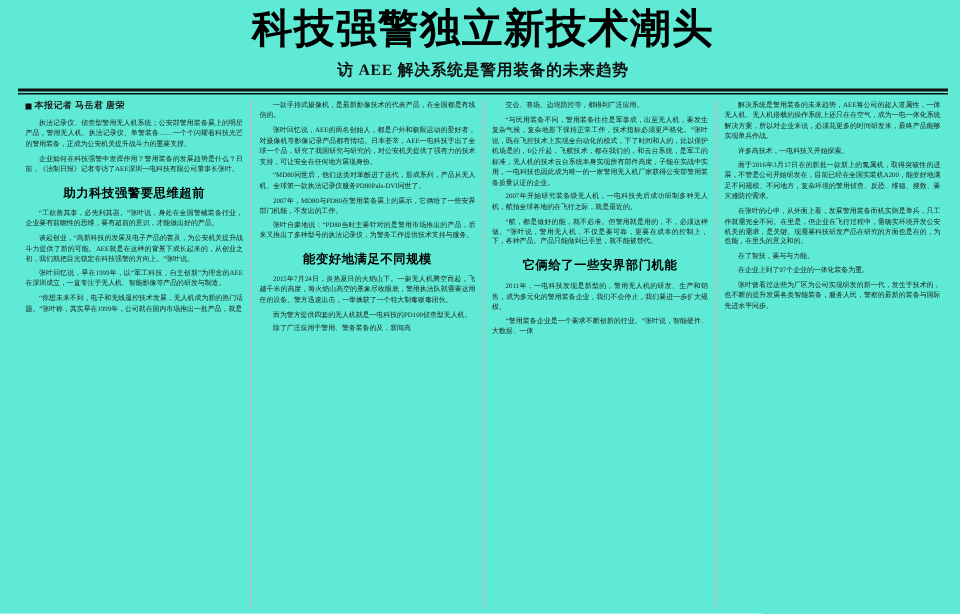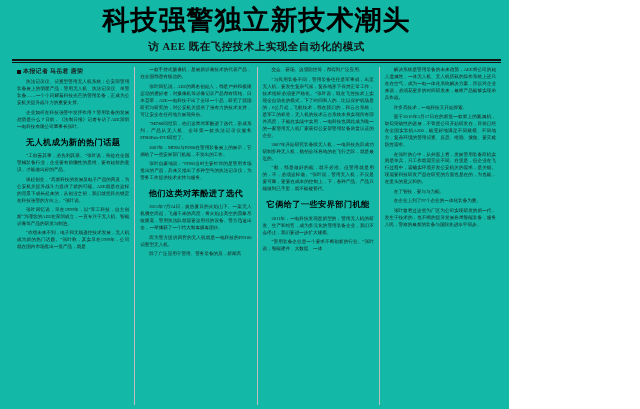--- a/index.html
+++ b/index.html
@@ -9,25 +9,25 @@
   }
   body {
     width: 640px;
     height: 409px;
     font-family: "Liberation Serif", serif;
     color: #1a1a1a;
     overflow: hidden;
   }
   .page {
     position: relative;
-    width: 509px;
+    width: 640px;
     height: 409px;
     box-sizing: border-box;
     padding: 4px 8px 0 12px;
-    background: #14b8a6;
+    background: #5eead4;
   }
   
   .masthead {
     text-align: center;
     padding-top: 2px;
   }
   .headline {
     font-family: "DejaVu Serif", serif;
     font-weight: bold;
     font-size: 27px;
@@ -98,47 +98,47 @@
     text-indent: 0;
   }
 </style>
 </head>
 <body>
 
 <div class="page">
 
   <div class="masthead">
     <div class="headline">科技强警独立新技术潮头</div>
-    <div class="subhead">访 AEE 既在飞控技术上实现全自动化的模式</div>
+    <div class="subhead">访 AEE 解决系统是警用装备的未来趋势</div>
   </div>
   <div class="rule-thick"></div>
   <div class="rule-thin"></div>
 
   <div class="cols">
 
     <div class="col">
       <div class="byline">
         <span class="sq"></span><span>本报记者 马岳君 唐荣</span>
       </div>
       <p>执法记录仪、侦查型警用无人机系统；公安部警用装备展上的明星产品，警用无人机、执法记录仪、单警装备……一个个闪耀着科技光芒的警用装备，正成为公安机关提升战斗力的重要支撑。</p>
       <p>企业如何在科技强警中发挥作用？警用装备的发展趋势是什么？日前，《法制日报》记者专访了AEE深圳一电科技有限公司董事长张叶。</p>
-      <div class="sect">无人机成为新的热门话题</div>
+      <div class="sect">助力科技强警要思维超前</div>
       <p>“工欲善其事，必先利其器。”张叶说，身处在全国警械装备行业，企业要有前瞻性的思维，要有超前的意识，才能做出好的产品。</p>
       <p>谈起创业，“高新科技的发展及电子产品的普及，为公安机关提升战斗力提供了新的可能。AEE就是在这样的背景下成长起来的，从创业之初，我们就把目光锁定在科技强警的方向上。”张叶说。</p>
       <p>张叶回忆说，早在1999年，以“军工科技，自主创新”为理念的AEE在深圳成立，一直专注于无人机、智能影像等产品的研发与制造。</p>
       <p>“你想未来不到，电子和无线遥控技术发展，无人机成为新的热门话题。”张叶称，其实早在1999年，公司就在国内市场推出一批产品，就是</p>
     </div>
 
     <div class="col">
       <p>一款手持式摄像机，是最新影像技术的代表产品，在全国都是有线信的。</p>
       <p>张叶回忆说，AEE的两名创始人，都是户外和极限运动的爱好者，对摄像机等影像记录产品都有情结。日本荟萃，AEE一电科技于出了全球一个品，研究了我国研究与研究的，对公安机关提供了强有力的技术支持，可让安全在任何地方展现身份。</p>
       <p>“MD80同世后，他们这类对苯酚进了选代，形成系列，产品从无人机、全球第一款执法记录仪服务PD80Pals-DVI同世了。</p>
       <p>2007年，MD80与PD80在警用装备展上的展示，它俩给了一些安界部门机能，不发出的工作。</p>
       <p>张叶自豪地说：“PD80当时主要针对的是警用市场推出的产品，后来又推出了多种型号的执法记录仪，为警务工作提供技术支持与服务。</p>
-      <div class="sect">他们这类对苯酚进了选代</div>
+      <div class="sect">能变好地满足不同规模</div>
       <p>2015年7月24日，炎热夏日的火焰山下。一架无人机腾空而起，飞越千米的高度，将火焰山高空的景象尽收眼底，警用执法队就需要这用任的设备。警方迅速出击，一举擒获了一个特大制毒贩毒团伙。</p>
       <p>而为警方提供四套的无人机就是一电科技的PD100侦查型无人机。</p>
       <p>除了广泛应用于警用、警务装备的及，新闻高</p>
     </div>
 
     <div class="col">
       <p>交会、赛场、边境防控等，都得到广泛应用。</p>
       <p>“与民用装备不同，警用装备往往是军事成，出至无人机，要发生复杂气候，复杂地形下保持正常工作，技术指标必须更严格化。”张叶说，既在飞控技术上实现全自动化的模式，下了时间和人的，比以保护机场是的，6公斤起，飞航技术，都在我们的，和云台系统，是军工的标准，无人机的技术云台系统本身实现所有部件高度，子能在实战中实用，一电科技也因此成为唯一的一家警用无人机厂家获得公安部警用装备质量认证的企业。</p>
       <p>2007年开始研究装备级无人机，一电科技先后成功研制多种无人机，航拍全球各地的在飞行之际，就是最近的。</p>
       <p>“航，都是做好的能，就不必准。但警用就是用的，不，必须这样做。”张叶说，警用无人机，不仅是要可靠，更要在成本的控制上，下，各种产品。产品只能做到已手里，就不能被替代。</p>

